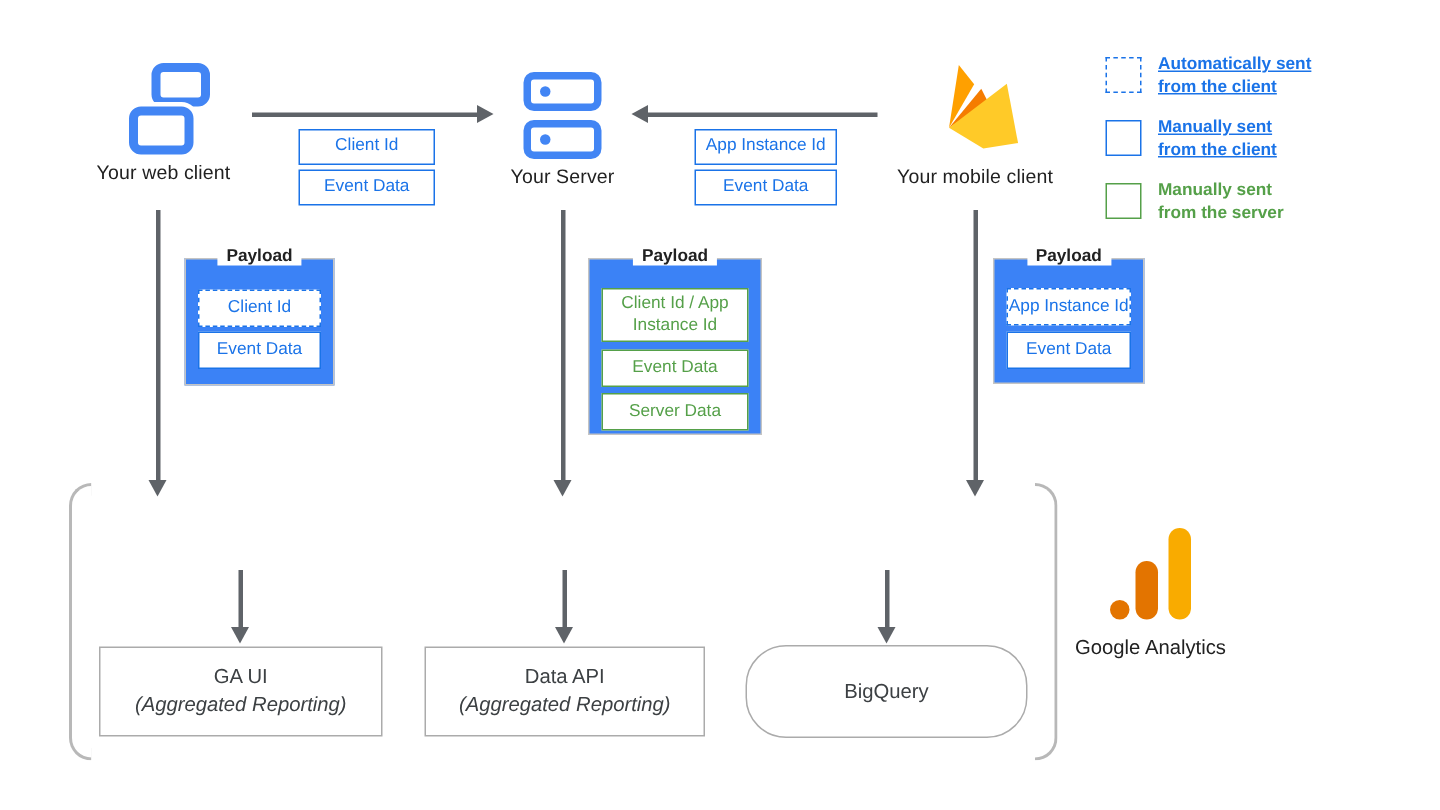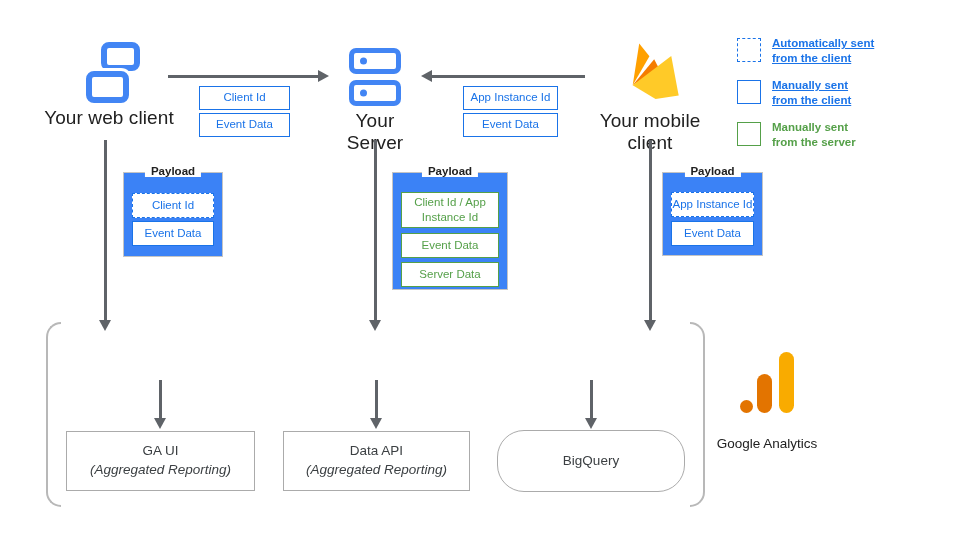--- a/index.html
+++ b/index.html
@@ -7,21 +7,21 @@
     --border-gray:#B8B8B8; --text-dark:#3C4043; --ga-orange:#E37400; --ga-yellow:#F9AB00;
     --flame-left:#FFA000; --flame-mid:#F57C00; --flame-main:#FFCA28;
   }
   *{margin:0;padding:0;box-sizing:border-box;}
   html,body{background:#fff;}
   body{font-family:"Liberation Sans", sans-serif; color:var(--text-dark);}
   .canvas{position:relative;width:960px;height:540px;background:#fff;overflow:hidden;}
   .abs{position:absolute;}
 
   
-  .client-label{position:absolute;font-size:19px;color:#212121;text-align:center;letter-spacing:.1px;}
+  .client-label{position:absolute;font-size:13px;color:#212121;text-align:center;letter-spacing:.1px;}
 
   
   .web-back{position:absolute;right:0;top:0;width:39px;height:29px;border:6px solid var(--icon-blue);border-radius:8px;}
   .web-front{position:absolute;left:0;bottom:0;width:43px;height:32px;border:6px solid var(--icon-blue);border-radius:8px;background:#fff;box-shadow:0 0 0 3px #fff;}
 
   
   .rack{position:relative;width:52px;height:26px;border:5px solid var(--icon-blue);border-radius:7px;margin-bottom:6px;background:#fff;}
   .rack-dot{position:absolute;left:6px;top:50%;transform:translateY(-50%);width:7px;height:7px;border-radius:50%;background:var(--icon-blue);}
 
   
@@ -174,17 +174,17 @@
     <span>Data API</span>
     <span class="sub">(Aggregated Reporting)</span>
   </div>
   <div class="big-box" style="left:497px;top:430px;width:188px;height:62px;line-height:1.3;border-radius:27px;">
     <span>BigQuery</span>
   </div>
 
   <div class="ga-dot" style="left:740px;top:400px;"></div>
   <div class="ga-bar-mid" style="left:757px;top:374px;"></div>
   <div class="ga-bar-tall" style="left:779px;top:352px;"></div>
-  <div class="ga-label" style="left:697px;top:423px;width:140px;margin-top:12px;">
+  <div class="ga-label" style="left:697px;top:423px;width:140px;">
     <span>Google Analytics</span>
   </div>
 
 </div>
 
 </body></html>

